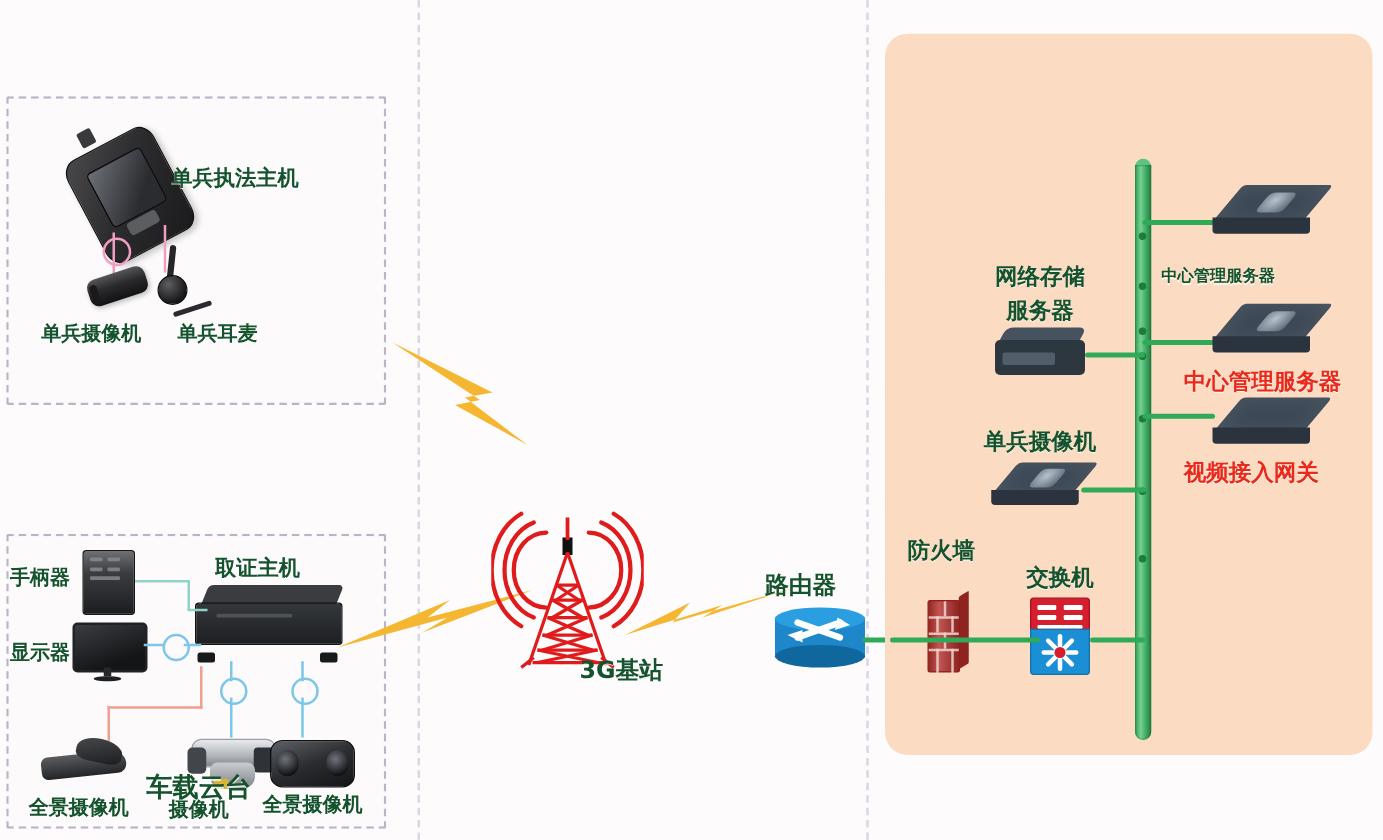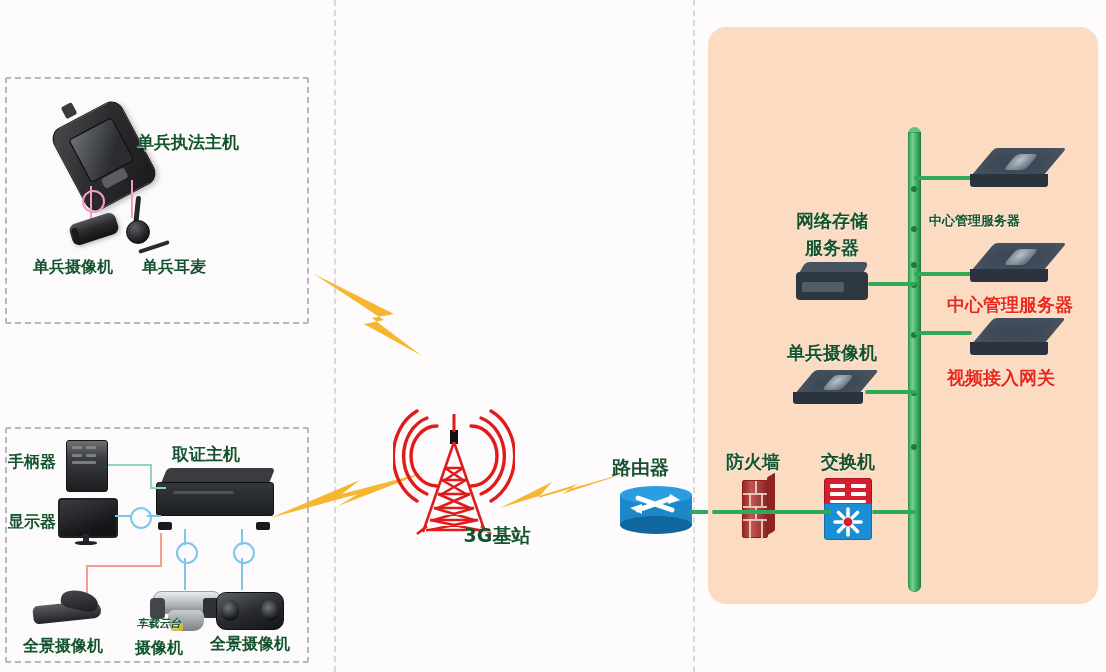--- a/index.html
+++ b/index.html
@@ -363,21 +363,21 @@
   </div>
   <div class="lbl c" style="left:63px;top:636px;font-size:16px;">全景摄像机</div>
 
   <div class="dev ptz" style="left:148px;top:586px;width:76px;height:48px;">
     <div class="head"></div>
     <div class="lens"></div>
     <div class="lens2"></div>
     <div class="base"></div>
     <div class="yellow"></div>
   </div>
-  <div class="lbl c" style="left:159px;top:616px;font-size:11px;font-style:italic;">车载云台</div>
+  <div class="lbl c" style="left:159px;top:616px;font-size:21px;">车载云台</div>
   <div class="lbl c" style="left:159px;top:638px;font-size:16px;">摄像机</div>
 
   <div class="dev pano" style="left:216px;top:592px;width:68px;height:38px;">
     <div class="pbody"></div>
     <div class="peye" style="left:8%;"></div>
     <div class="peye" style="right:8%;"></div>
   </div>
   <div class="lbl c" style="left:250px;top:634px;font-size:16px;">全景摄像机</div>
 
   <div class="bolt" style="left:312px;top:268px;width:130px;height:92px;">
@@ -493,21 +493,21 @@
     <div class="slot" style="left:6px;top:20px;width:42px;height:10px;"></div>
   </div>
 
   <div class="lbl c" style="left:832px;top:341px;font-size:18px;">单兵摄像机</div>
   <div class="srv" style="left:792px;top:370px;width:78px;height:38px;">
     <div class="top" style="left:12px;top:0;width:64px;height:26px;"></div>
     <div class="disc" style="left:36px;top:5px;width:20px;height:15px;"></div>
     <div class="front" style="left:1px;top:22px;width:70px;height:12px;"></div>
   </div>
 
-  <div class="lbl c" style="left:753px;top:450px;font-size:18px;">防火墙</div>
+  <div class="lbl c" style="left:753px;top:428px;font-size:18px;">防火墙</div>
   <div class="fw" style="left:742px;top:480px;width:26px;height:58px;">
     <div class="side"></div>
     <div class="brickface">
       <div class="mortar-h" style="top:12px;"></div>
       <div class="mortar-h" style="top:25px;"></div>
       <div class="mortar-h" style="top:38px;"></div>
       <div class="mortar-v" style="left:12px;top:0;height:12px;"></div>
       <div class="mortar-v" style="left:6px;top:12px;height:13px;"></div>
       <div class="mortar-v" style="left:18px;top:12px;height:13px;"></div>
       <div class="mortar-v" style="left:12px;top:25px;height:13px;"></div>

